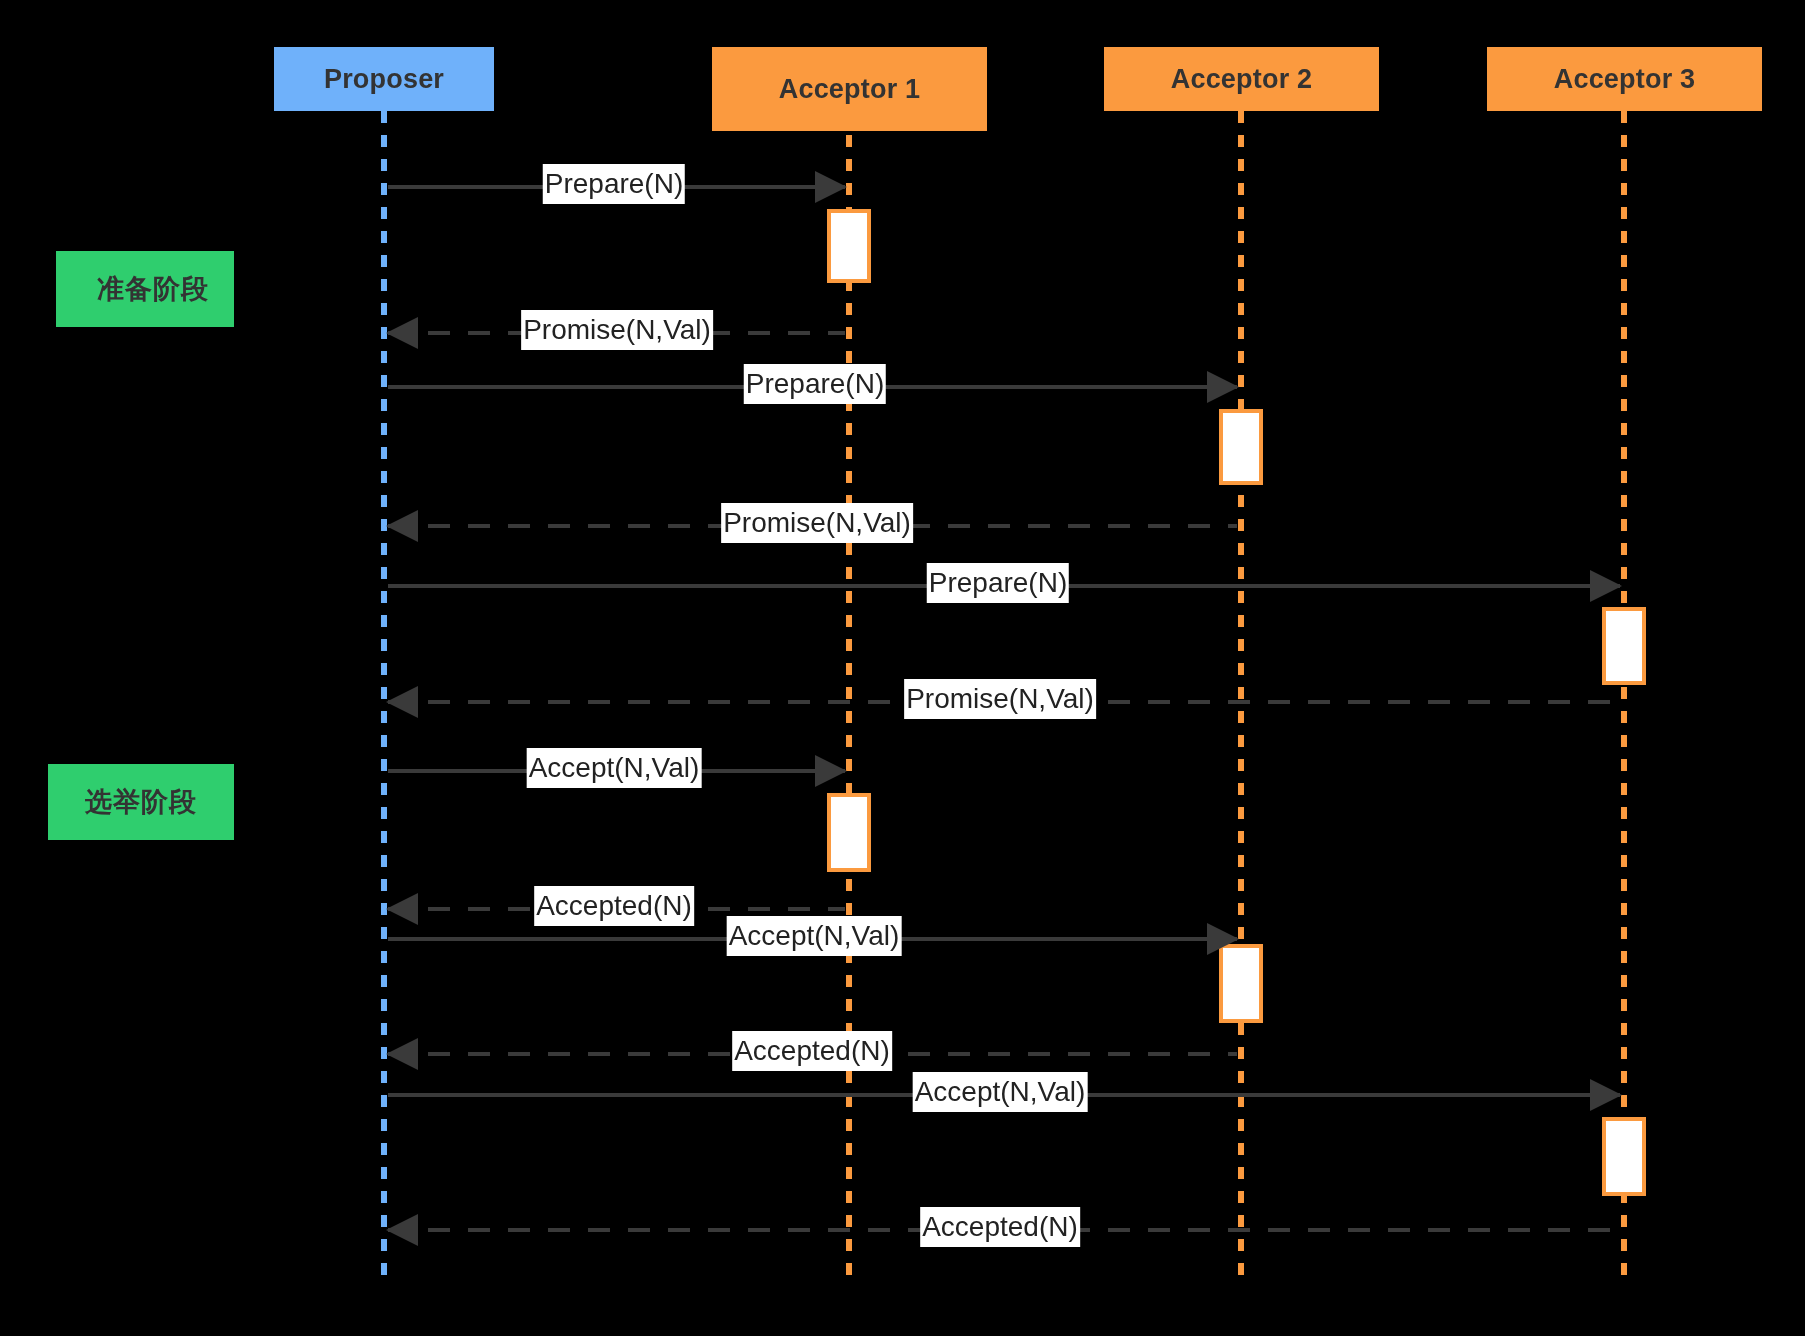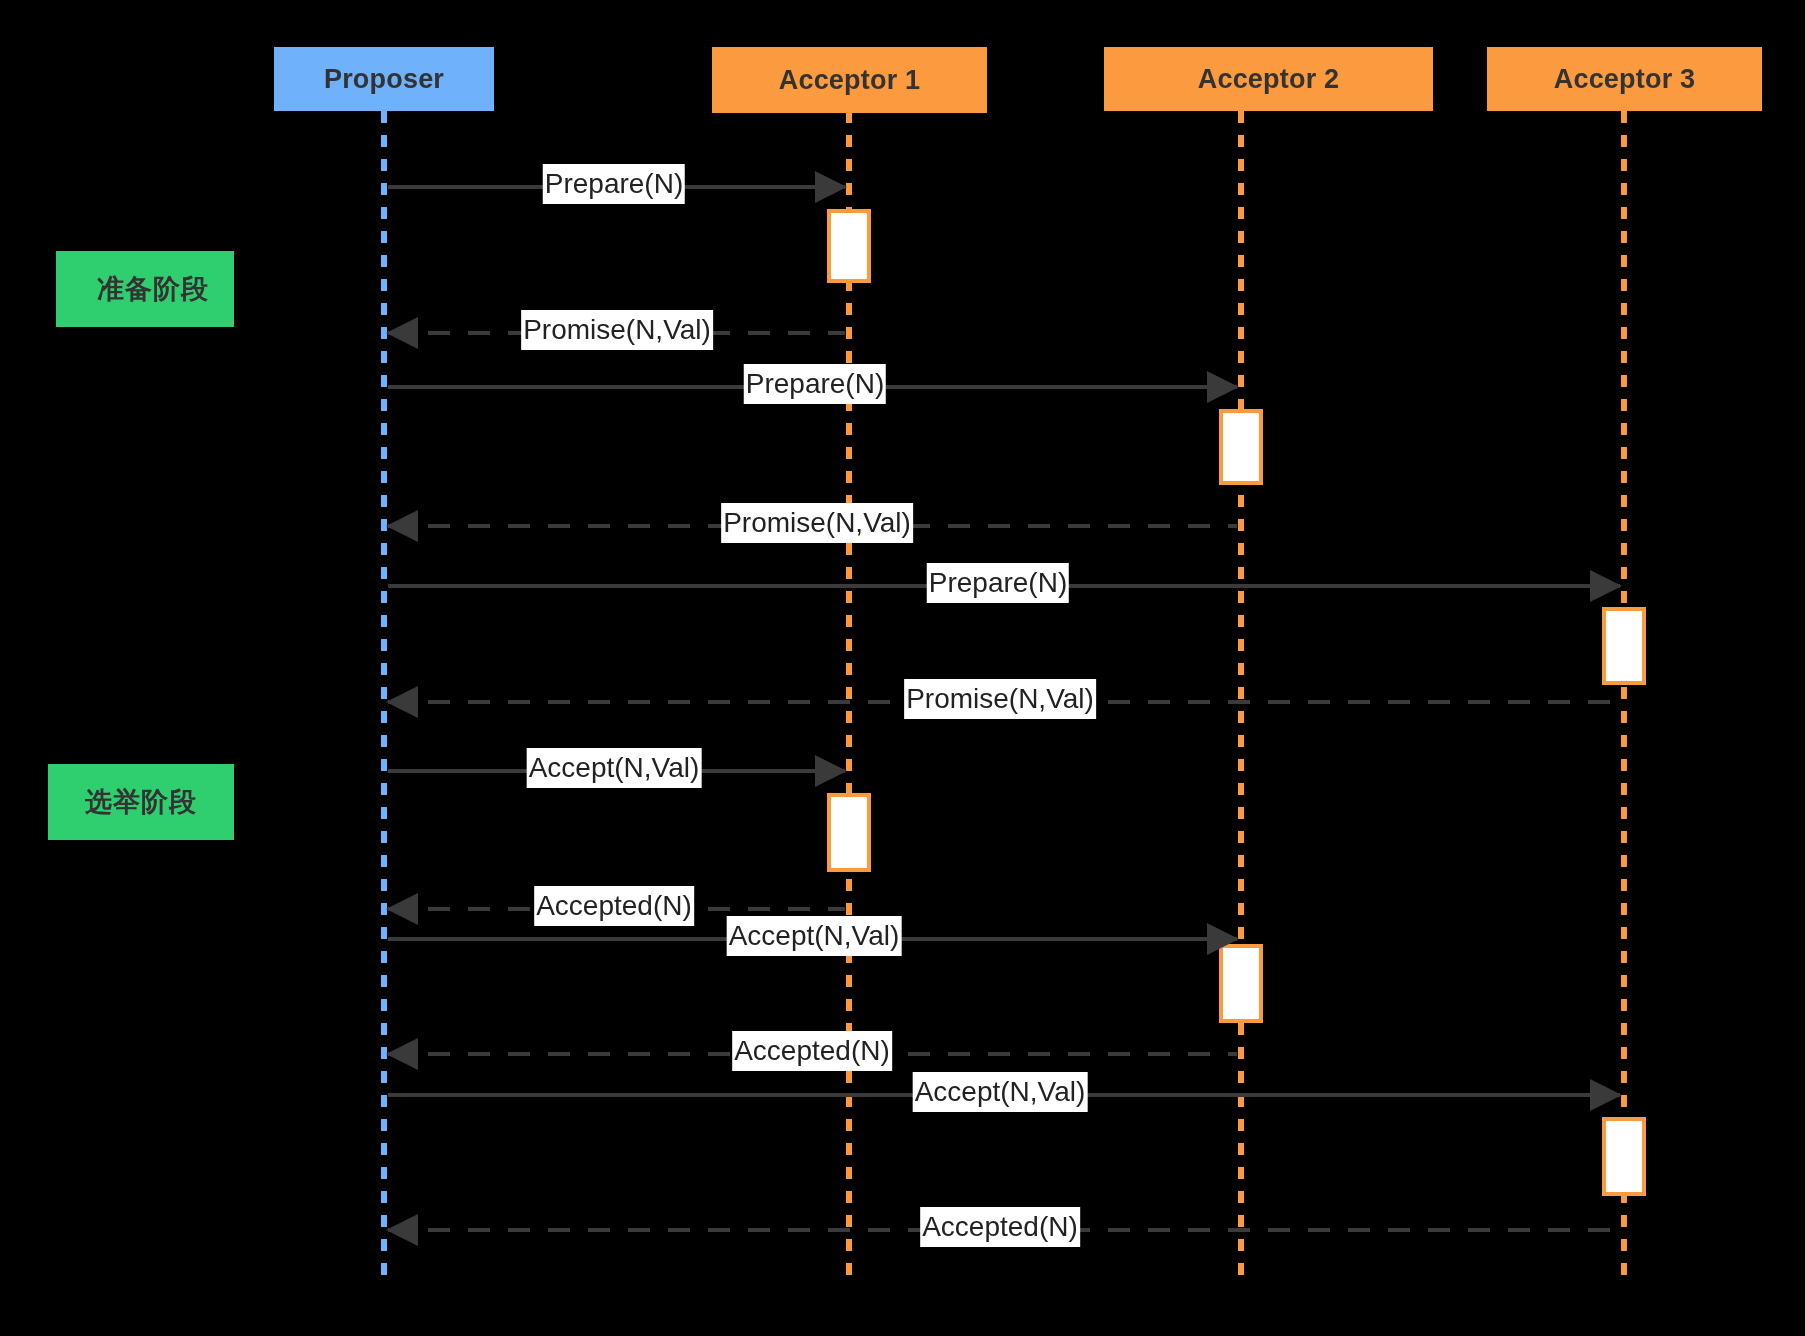--- a/index.html
+++ b/index.html
@@ -65,24 +65,24 @@
 <body>
 
 <div id="canvas">
     <div class="lifeline blue" style="left: 381px; top: 111px; height: 1169px;"></div>
     <div class="lifeline orange" style="left: 846px; top: 111px; height: 1169px;"></div>
     <div class="lifeline orange" style="left: 1238px; top: 111px; height: 1169px;"></div>
     <div class="lifeline orange" style="left: 1621px; top: 111px; height: 1169px;"></div>
     <div class="participant proposer" style="left: 259px; top: 47px; width: 220px; height: 64px; margin-left: 15px;">
       <span>Proposer</span>
     </div>
-    <div class="participant acceptor" style="left: 712px; top: 47px; width: 275px; height: 66px;">
+    <div class="participant acceptor" style="left: 712px; top: 47px; width: 275px; height: 84px;">
       <span>Acceptor 1</span>
     </div>
-    <div class="participant acceptor" style="left: 1104px; top: 47px; width: 329px; height: 64px;">
+    <div class="participant acceptor" style="left: 1104px; top: 47px; width: 275px; height: 64px;">
       <span>Acceptor 2</span>
     </div>
     <div class="participant acceptor" style="left: 1487px; top: 47px; width: 275px; height: 64px; align-items: center;">
       <span>Acceptor 3</span>
     </div>
     <div class="activation" style="left: 827px; top: 209px; height: 74px;"></div>
     <div class="activation" style="left: 1219px; top: 409px; height: 76px;"></div>
     <div class="activation" style="left: 1602px; top: 607px; height: 78px;"></div>
     <div class="activation" style="left: 827px; top: 793px; height: 79px;"></div>
     <div class="activation" style="left: 1219px; top: 944px; height: 79px;"></div>

